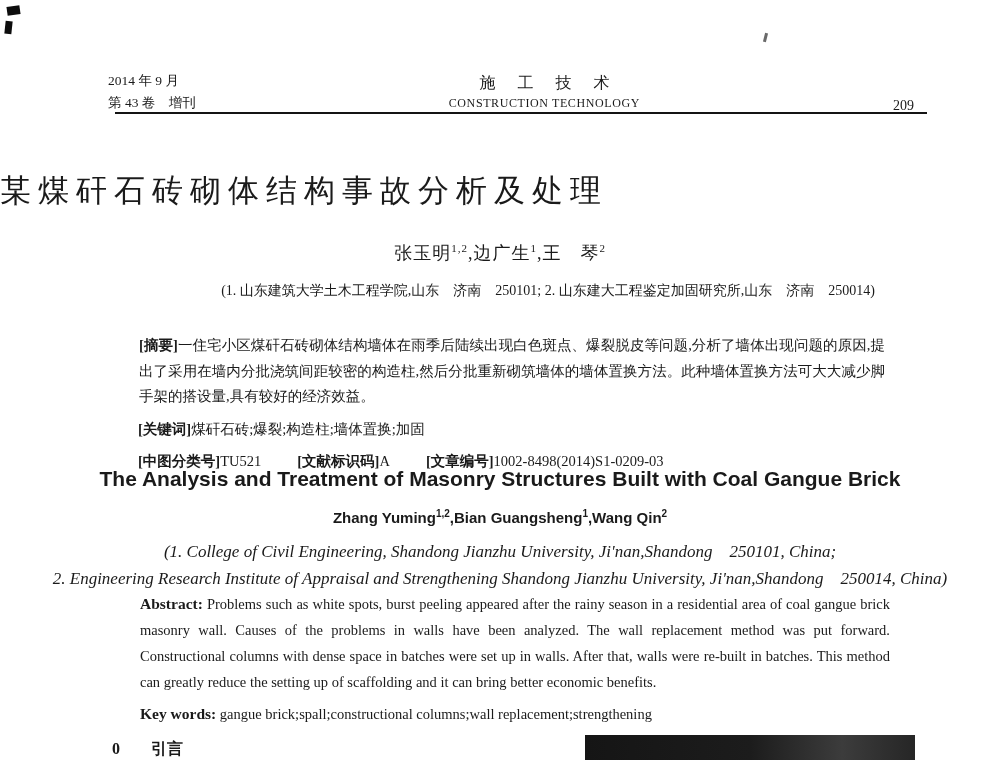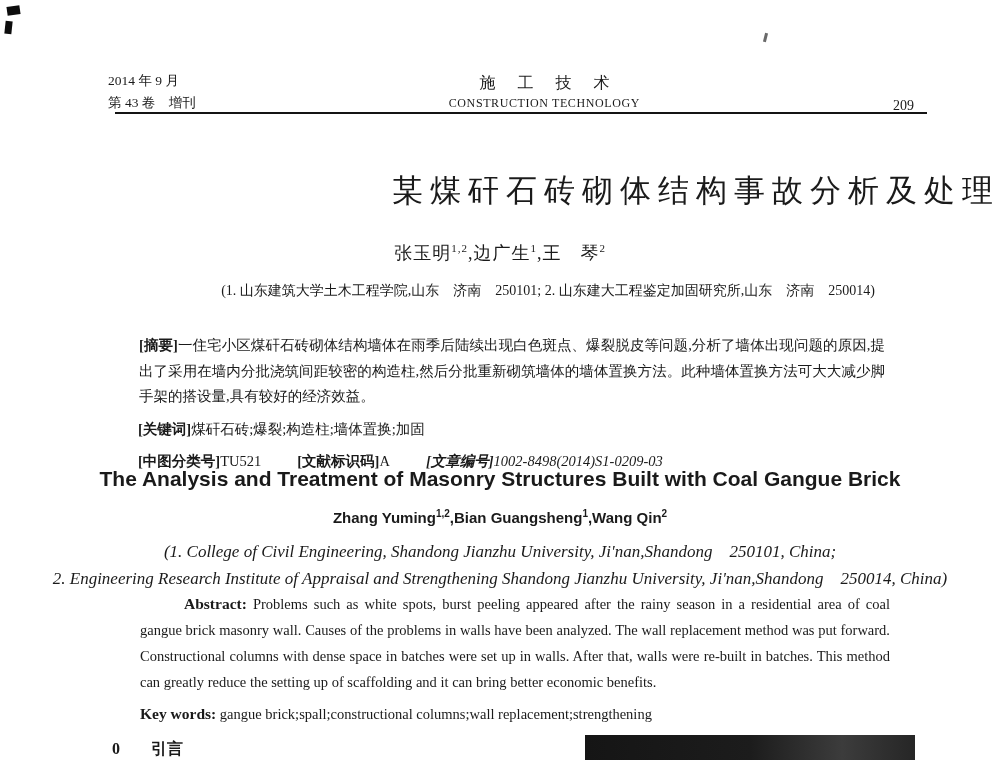--- a/index.html
+++ b/index.html
@@ -11,49 +11,49 @@
   .header{position:absolute;top:70px;left:108px;width:806px;display:flex;
           justify-content:space-between;align-items:flex-end;}
   .hdr-left{font-size:13.5px;line-height:22px;white-space:nowrap;}
   .hdr-center{text-align:center;line-height:21px;}
   .journal-cn{font-size:16px;letter-spacing:9px;text-indent:9px;}
   .journal-en{font-size:12px;letter-spacing:0.6px;}
   .page-num{font-size:14px;}
   .rule{position:absolute;top:112px;left:115px;width:812px;height:2px;background:#141414;}
 
   
-  .title-cn{position:absolute;top:170px;left:0;width:100%;text-align:right;
+  .title-cn{position:absolute;top:170px;left:0;width:100%;text-align:left;
             font-size:31px;letter-spacing:7px;font-weight:400;}
   .authors-cn{position:absolute;top:241px;left:0;width:100%;text-align:center;
               font-size:18px;letter-spacing:1px;}
   .authors-cn sup{font-size:11px;}
   .affil-cn{position:absolute;top:282px;left:0;width:100%;text-align:center;font-size:14px;padding-left:48px;}
 
   
   .cn-block{position:absolute;top:332px;left:138px;width:748px;
             font-size:14.5px;line-height:25.5px;}
   .cn-abstract{text-align:justify;margin:1px;}
   .label-b{font-weight:bold;}
   .cn-keywords{margin:7px 0 0 0;}
   .cn-class{margin:7px 0 0 0;display:flex;}
   .cn-class .cls-item{margin-right:36px;white-space:nowrap;}
-  .cn-class .cls-item:last-child{margin-right:0;font-style:italic;}
+  .cn-class .cls-item:last-child{margin-right:0;}
 
   
   .title-en{position:absolute;top:467px;left:0;width:100%;text-align:center;
             font-family:"Liberation Sans","DejaVu Sans",sans-serif;font-weight:bold;font-size:21px;}
   .authors-en{position:absolute;top:508px;left:0;width:100%;text-align:center;
               font-family:"Liberation Sans","DejaVu Sans",sans-serif;font-weight:bold;font-size:15px;}
   .authors-en sup{font-size:10px;}
   .affil-en{position:absolute;top:538px;left:0;width:100%;text-align:center;
             font-style:italic;font-size:17px;line-height:27px;}
   .en-block{position:absolute;top:591px;left:140px;width:750px;
             font-size:14.5px;line-height:26px;text-align:justify;}
   .en-abstract{margin:0;}
-  .abstract-label{font-weight:bold;font-size:15.5px;font-style:normal;margin-left:44px;}
+  .abstract-label{font-weight:bold;font-size:15.5px;font-style:normal;}
   .en-keywords{margin:6px 0 0 0;}
   .kw-label{font-weight:bold;font-size:15.5px;}
 
   
   .section-head{position:absolute;top:739px;left:112px;font-weight:bold;font-size:16px;}
   .section-head .sec-title{margin-left:31px;}
   .figure-photo{position:absolute;left:585px;top:735px;width:330px;height:26px;
       background:linear-gradient(90deg,#151515 0%,#1c1c1c 50%,#3c3c3c 78%,#262626 100%);}
 
   

